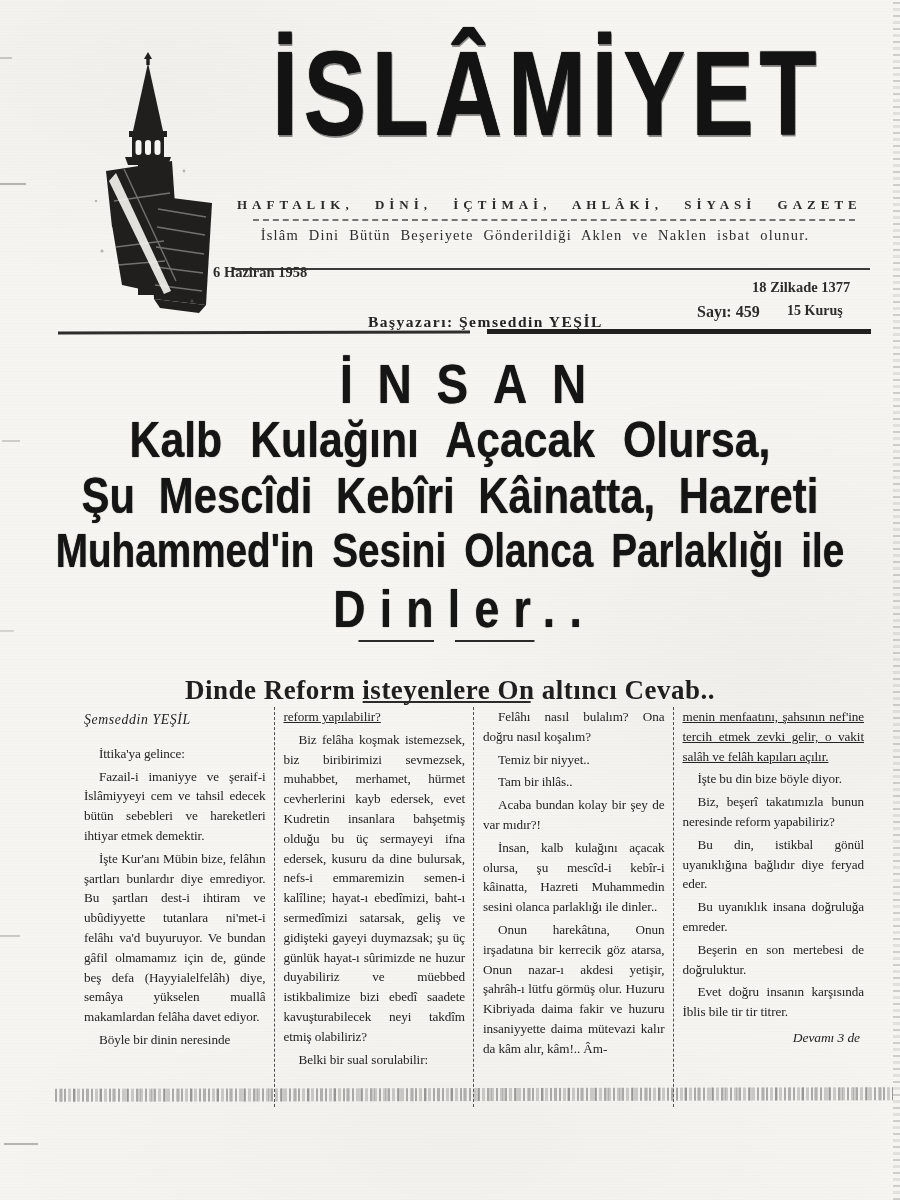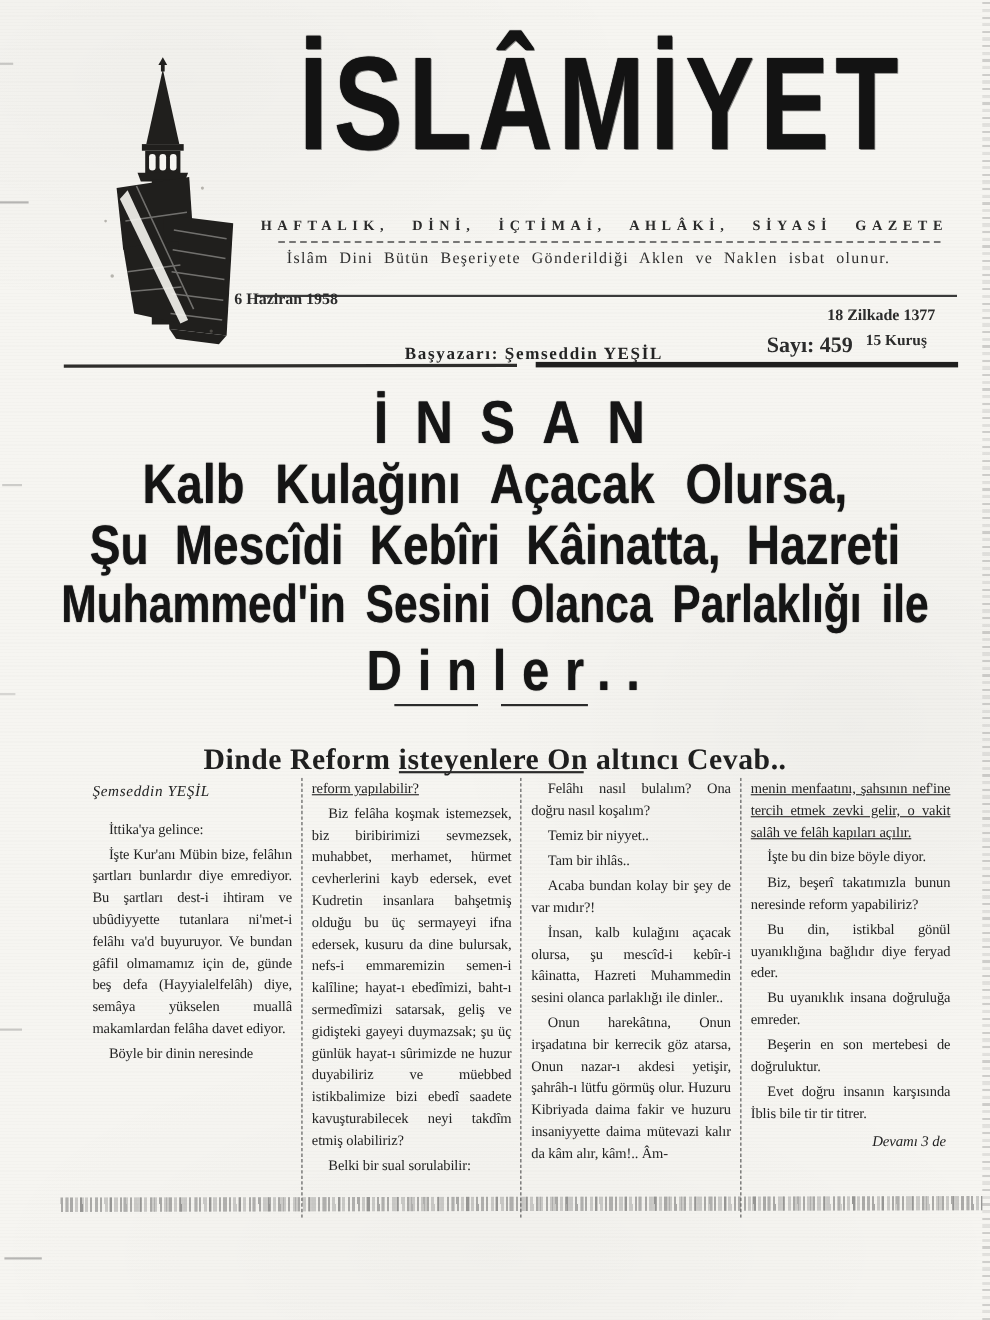--- a/index.html
+++ b/index.html
@@ -27,21 +27,21 @@
   }
   .rule-dotted{position:absolute;left:253px;top:219px;width:602px;border-top:2px dashed #4c4c4c;opacity:.75;}
   .motto1{position:absolute;left:130px;top:227px;width:640px;text-align:center;white-space:nowrap;
     font-size:14.5px;letter-spacing:1.2px;word-spacing:5px;color:#2e2e2e;left:215px;}
   .motto2{position:absolute;left:215px;top:246px;width:640px;text-align:center;white-space:nowrap;
     font-size:15px;font-weight:700;letter-spacing:4.5px;word-spacing:7px;color:#262626;}
   .rule-solid{position:absolute;left:232px;top:268px;width:638px;height:2px;background:#3a3a3a;}
   .date-greg{position:absolute;left:213px;top:264px;font-size:14.5px;font-weight:700;color:#2c2c2c;}
   .date-hijri{position:absolute;left:752px;top:279px;font-size:14.5px;font-weight:700;color:#2c2c2c;}
   .editor{position:absolute;left:368px;top:313px;font-size:15.5px;font-weight:700;letter-spacing:1.5px;color:#242424;}
-  .issue{position:absolute;left:697px;top:303px;font-size:20px;font-weight:700;color:#2c2c2c;}
+  .issue{position:absolute;left:697px;top:303px;font-size:16px;font-weight:700;color:#2c2c2c;}
   .price{position:absolute;left:787px;top:303px;font-size:14px;font-weight:700;color:#2c2c2c;}
   .thick-rule-a{position:absolute;left:58px;top:331px;width:412px;height:3px;background:#2e2d2b;transform:rotate(-.12deg);}
   .thick-rule-b{position:absolute;left:487px;top:329px;width:384px;height:5px;background:#1f1f1e;}
   
   .hl{position:absolute;left:0;width:100%;text-align:center;white-space:nowrap;color:#151515;
       font-family:"Liberation Sans",sans-serif;font-weight:700;transform-origin:50% 0;
       text-shadow:0 0 1px rgba(0,0,0,.8);}
   .hl1{top:352px;font-size:50px;letter-spacing:26px;padding-left:26px;transform:scale(.95,1.1);}
   .hl2{top:411px;font-size:45px;word-spacing:17px;transform:scale(.95,1.12);}
   .hl3{top:467px;font-size:45px;word-spacing:13px;transform:scale(.93,1.12);}
@@ -147,20 +147,21 @@
   <div class="hl hl5">Dinler..</div>
 
   <div class="sect-rule-top"></div>
   <div class="sect-head">Dinde Reform isteyenlere On altıncı Cevab..</div>
   <div class="sect-rule-bot"></div>
 
   <div class="cols">
     <div class="col">
       <div class="byline">Şemseddin YEŞİL</div>
     <p class="indent">İttika'ya gelince:</p>
+        <p class="indent">Fazail-i imaniyye ve şeraif-i İslâmiyyeyi cem ve tahsil edecek bütün sebebleri ve hareketleri ihtiyar etmek demektir.</p>
         <p class="indent">İşte Kur'anı Mübin bize, felâhın şartları bunlardır diye emrediyor. Bu şartları dest-i ihtiram ve ubûdiyyette tutanlara ni'met-i felâhı va'd buyuruyor. Ve bundan gâfil olmamamız için de, günde beş defa (Hayyialelfelâh) diye, semâya yükselen muallâ makamlardan felâha davet ediyor.</p>
         <p class="indent">Böyle bir dinin neresinde</p>
       </div>
     <div class="col">
         <p class="plain">reform yapılabilir?</p>
         <p class="indent">Biz felâha koşmak istemezsek, biz biribirimizi sevmezsek, muhabbet, merhamet, hürmet cevherlerini kayb edersek, evet Kudretin insanlara bahşetmiş olduğu bu üç sermayeyi ifna edersek, kusuru da dine bulursak, nefs-i emmaremizin semen-i kalîline; hayat-ı ebedîmizi, baht-ı sermedîmizi satarsak, geliş ve gidişteki gayeyi duymazsak; şu üç günlük hayat-ı sûrimizde ne huzur duyabiliriz ve müebbed istikbalimize bizi ebedî saadete kavuşturabilecek neyi takdîm etmiş olabiliriz?</p>
         <p class="indent">Belki bir sual sorulabilir:</p>
       </div>
     <div class="col">
         <p class="indent">Felâhı nasıl bulalım? Ona doğru nasıl koşalım?</p>

